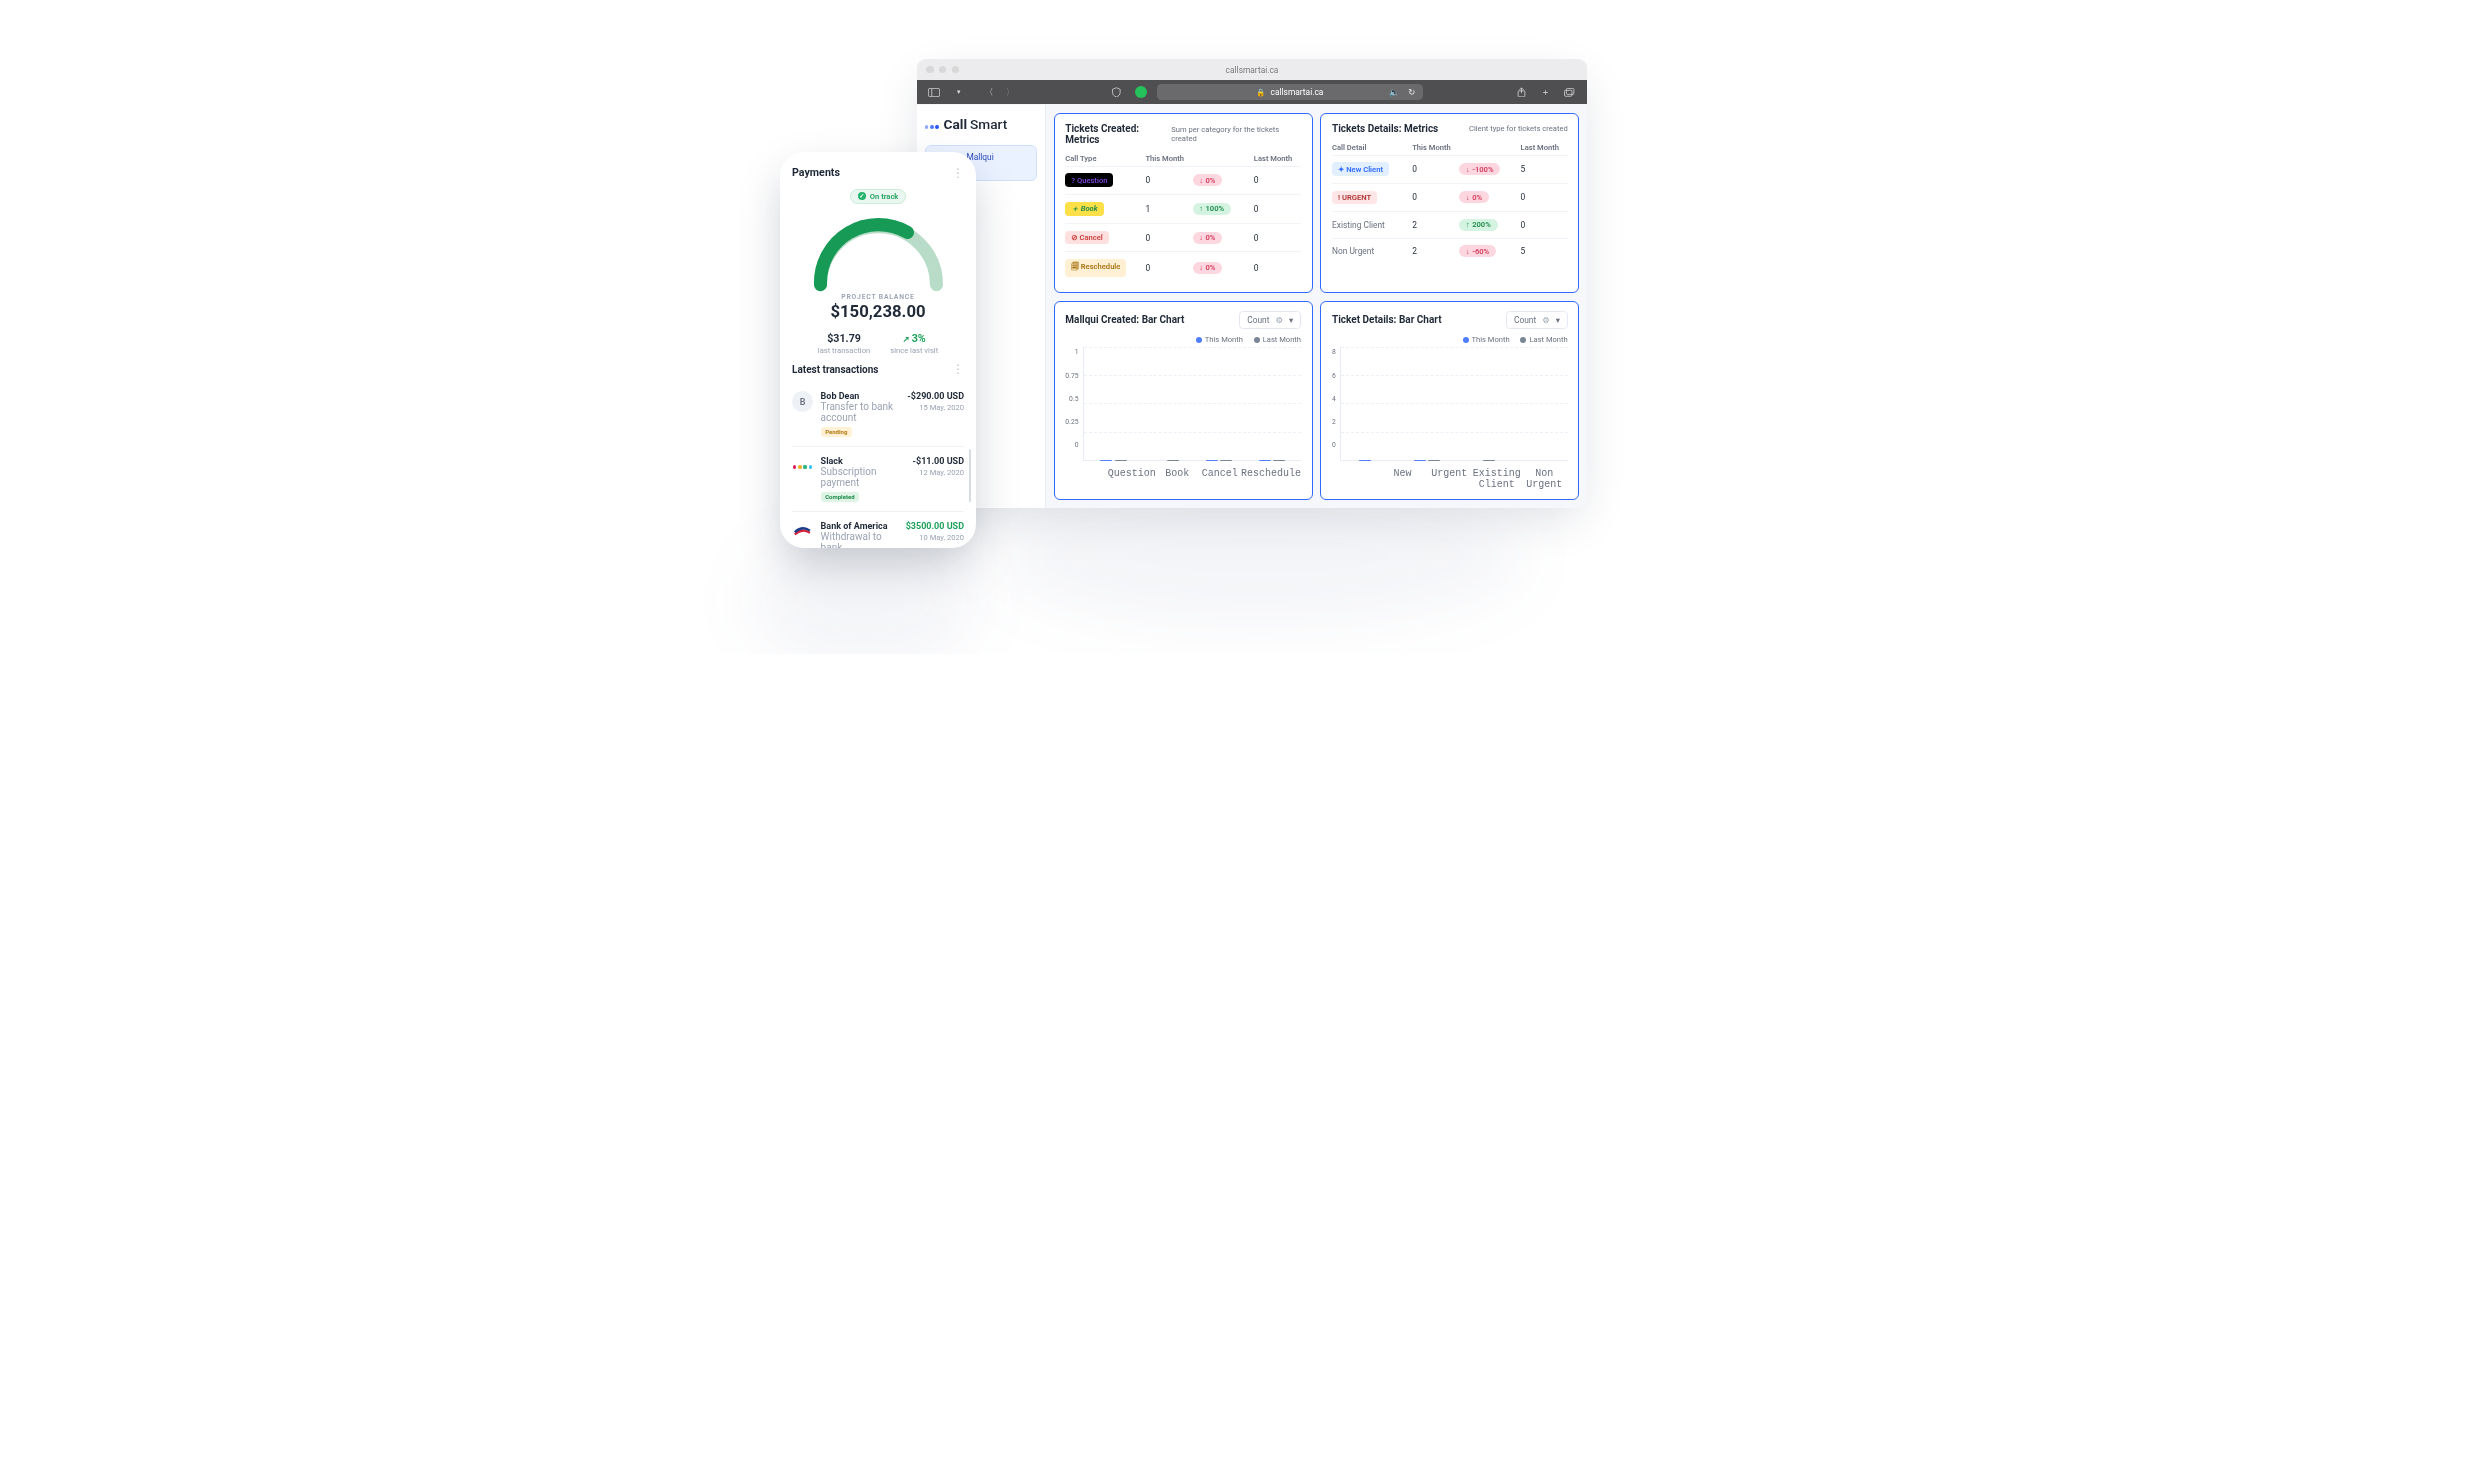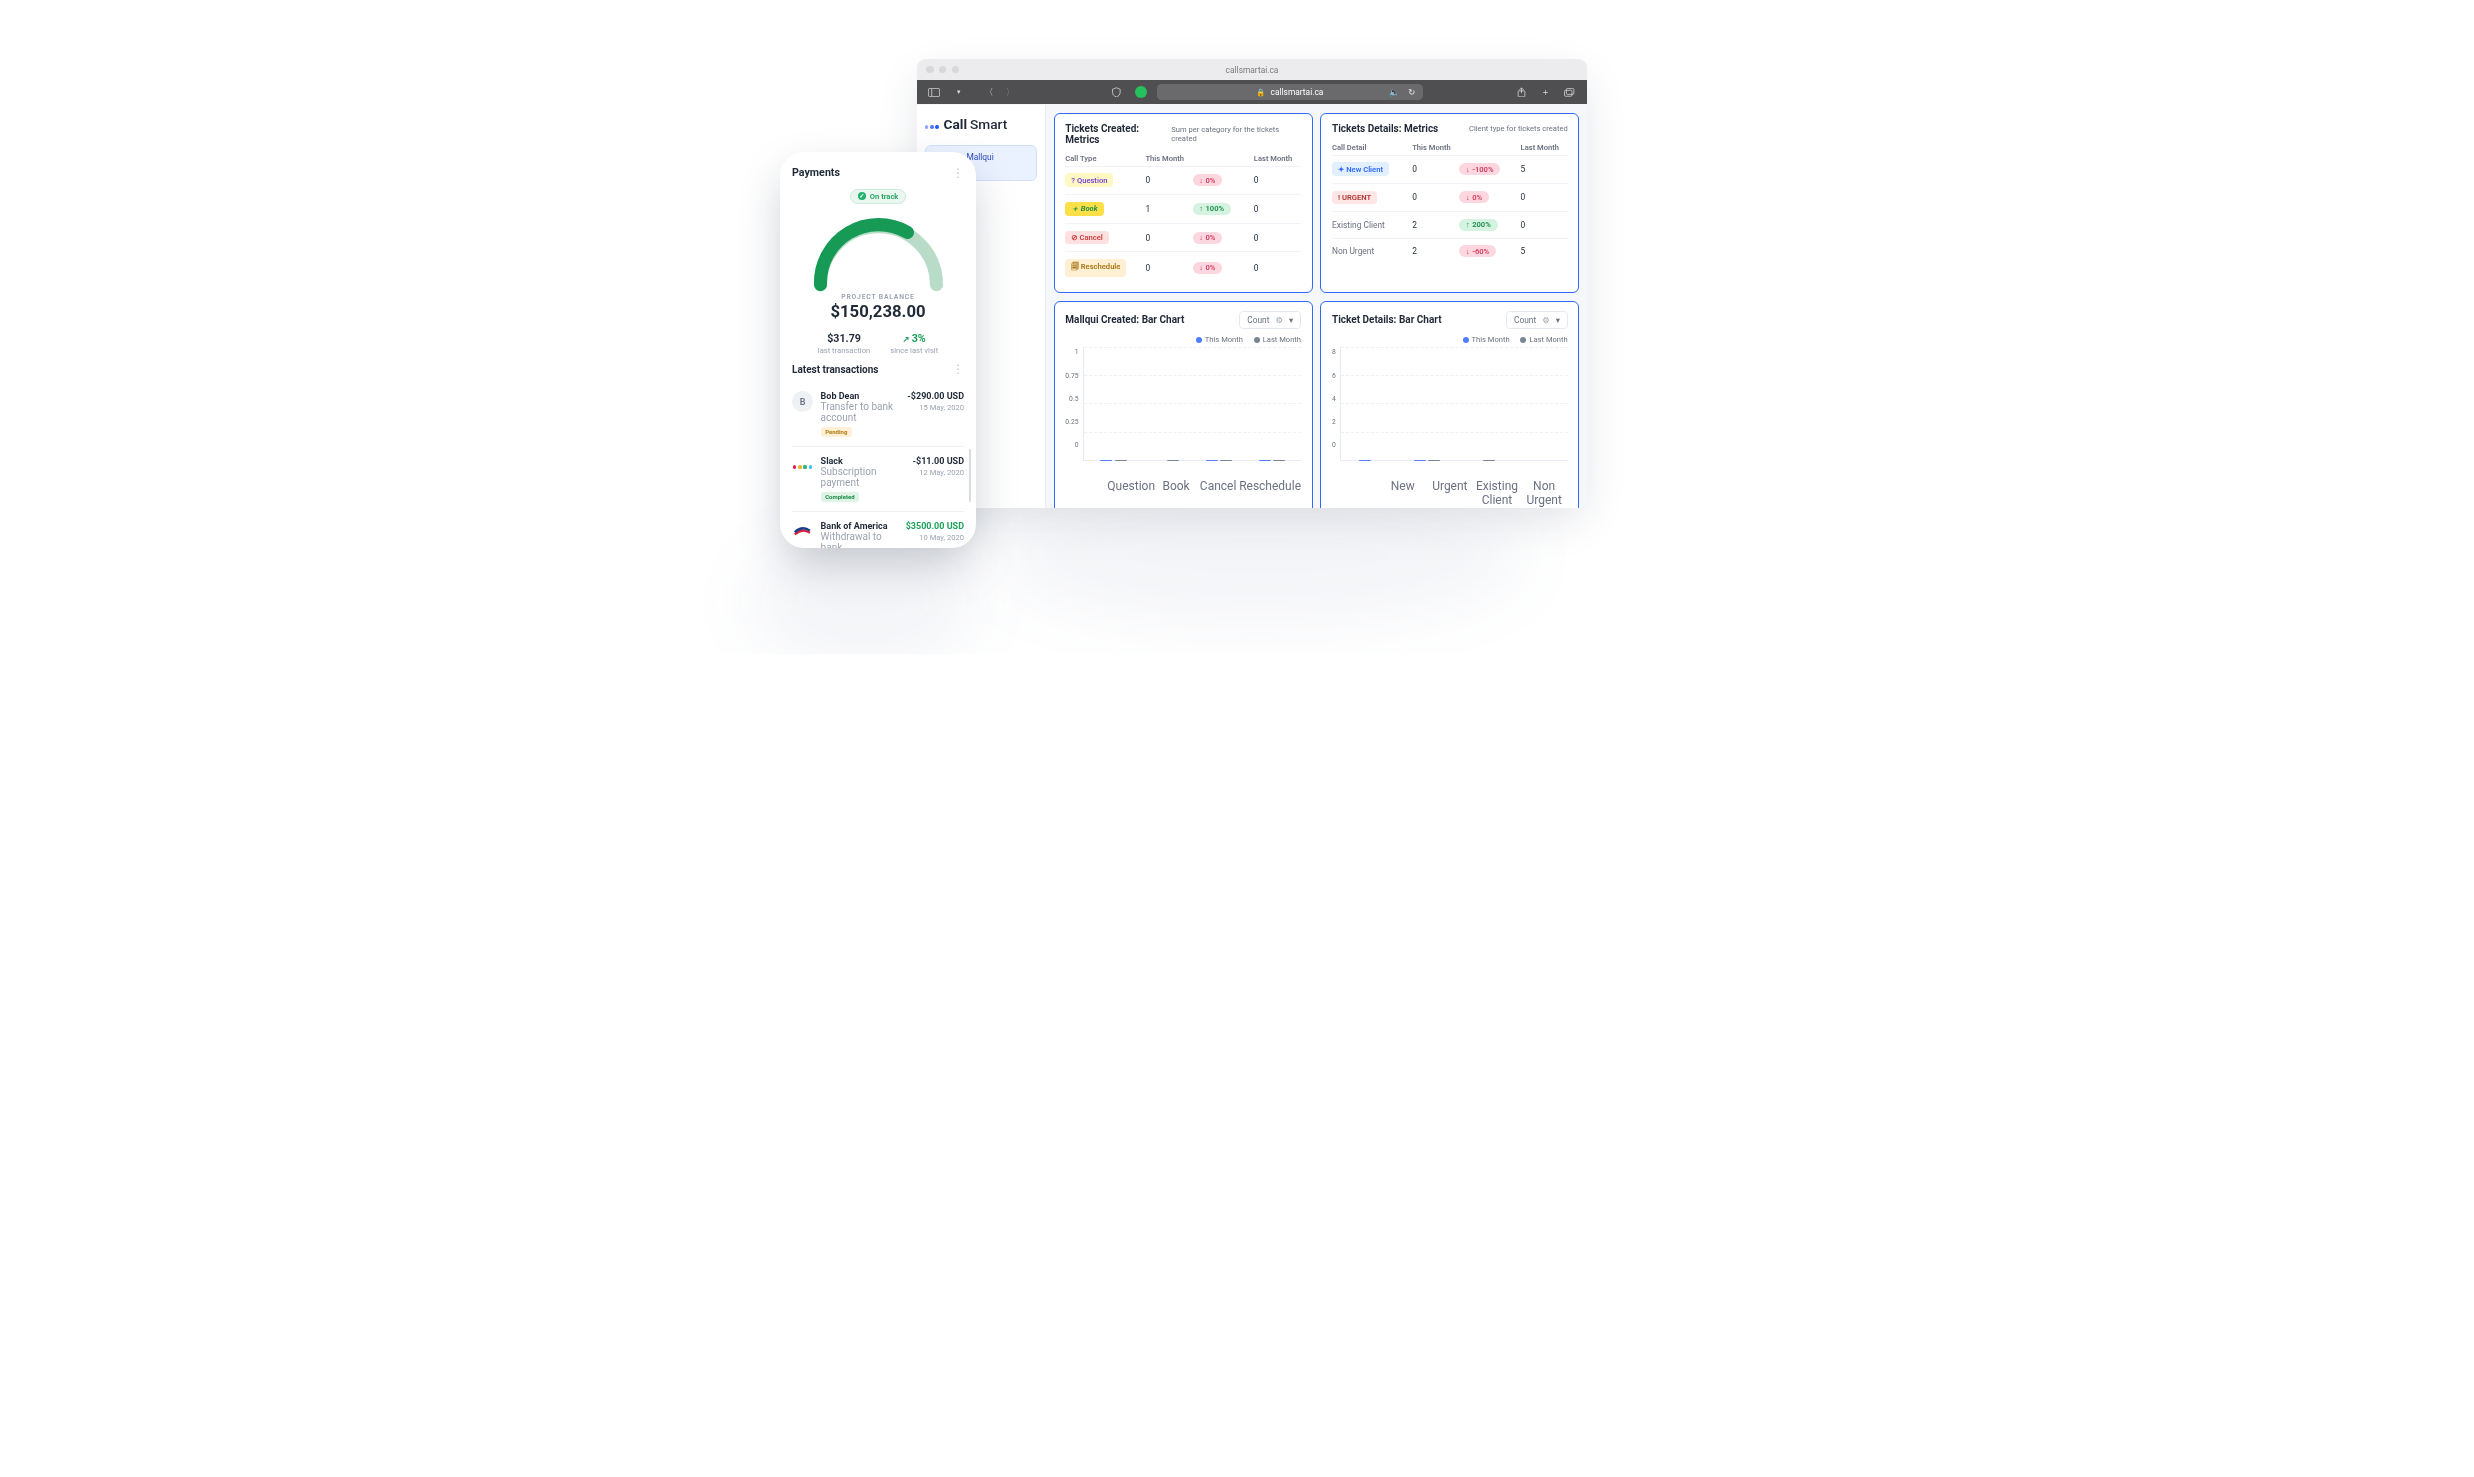--- a/index.html
+++ b/index.html
@@ -67,21 +67,21 @@
   .card-h .title{font-weight:700;font-size:10px;}
   .card-h .sub{font-size:7.6px;color:var(--muted);}
 
   .metric-head{display:flex;font-size:7.6px;color:var(--muted);font-weight:600;padding:3px 0;}
   .metric-row{display:flex;align-items:center;font-size:8.4px;color:var(--text);padding:6.8px 0;border-top:0.8px solid #f1f3f8;}
   .col-1{flex:0 0 34%;}
   .col-2{flex:0 0 20%;}
   .col-3{flex:0 0 26%;}
   .col-4{flex:0 0 20%;}
   .chip{display:inline-flex;align-items:center;gap:3px;border-radius:3.8px;padding:2.3px 6px;font-size:7.6px;font-weight:600;}
-  .chip.purple{background:#fef9c3;color:#7a44d9;}
+  .chip.purple{background:#000000;color:#7a44d9;}
   .chip.green{background:#fde047;color:#1a8a48;font-style:italic;}
   .chip.red{background:#ffe0e0;color:#c9403e;}
   .chip.orange{background:#fff0d4;color:#a87514;}
   .chip.blue{background:#e2efff;color:#2f69ff;}
   .chip.grayred{background:#ffe6e6;color:#b03232;}
   .pct{display:inline-flex;align-items:center;gap:2.3px;border-radius:760px;padding:1.5px 6.8px;font-size:7.6px;font-weight:600;}
   .pct.down{background:var(--pink);color:var(--pink-text);}
   .pct.up{background:var(--mint);color:var(--mint-text);}
   .pct .arrow{font-size:7.6px;}
 
@@ -93,21 +93,21 @@
   .legend .gray-d{background:var(--gray);}
 
   .chart{position:relative;height:114px;display:flex;}
   .yaxis{display:flex;flex-direction:column;justify-content:space-between;font-size:6.8px;color:var(--muted);padding:1.5px 4.6px 12px 0;text-align:right;}
   .plot{flex:1;position:relative;border-left:0.8px solid #e7ebf2;border-bottom:0.8px solid #e7ebf2;display:flex;align-items:flex-end;gap:0;padding:0 3px;}
   .grid-line{position:absolute;left:0;right:0;border-top:0.8px dashed #edf1f7;}
   .group{flex:1;display:flex;align-items:flex-end;justify-content:center;gap:2.3px;}
   .bar{width:12px;border-radius:1.5px 1.5px 0 0;}
   .bar.b{background:var(--chart-blue);}
   .bar.g{background:var(--gray);}
-  .xaxis{display:flex;font-size:12px;color:var(--muted);margin-top:18px;}
+  .xaxis{display:flex;font-size:10px;color:var(--muted);margin-top:7px;font-family:Liberation Mono, monospace;}
   .xaxis span{flex:1;text-align:center;}
   .x-indent{width:21px;}
 
   .thin-card{height:12px;background:#fff;border:1.5px solid var(--blue);border-radius:6px;}
 
   
   .phone{
     position:absolute;left:91px;top:152px;width:196px;height:396px;
     background:#fff;border-radius:24px;box-shadow:0 19px 46px -6px rgba(20,30,60,.25);padding:13.7px 12px;overflow:hidden;
   }

